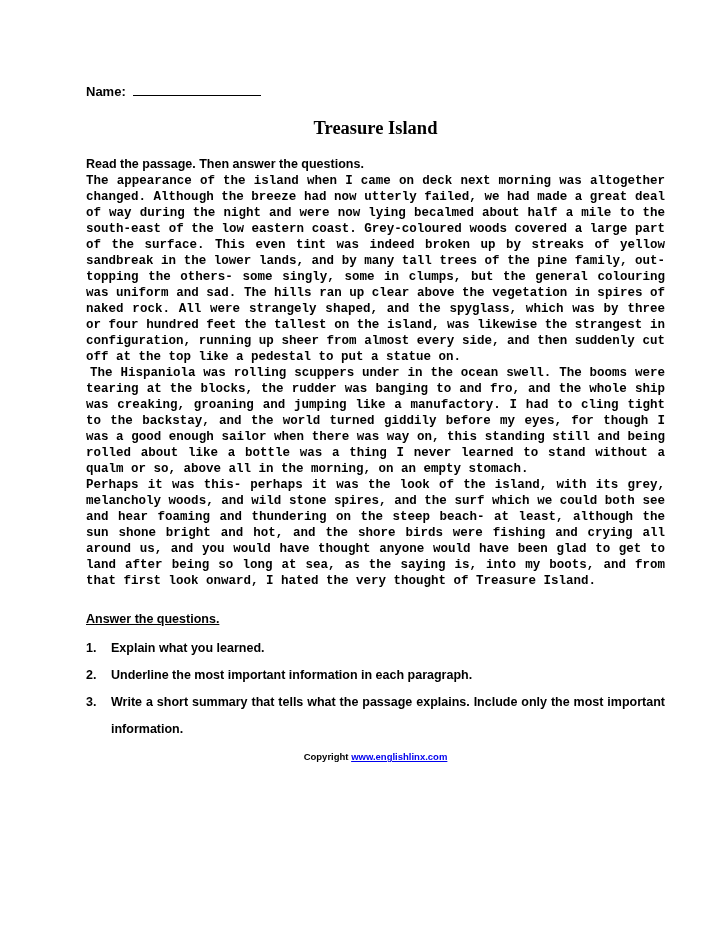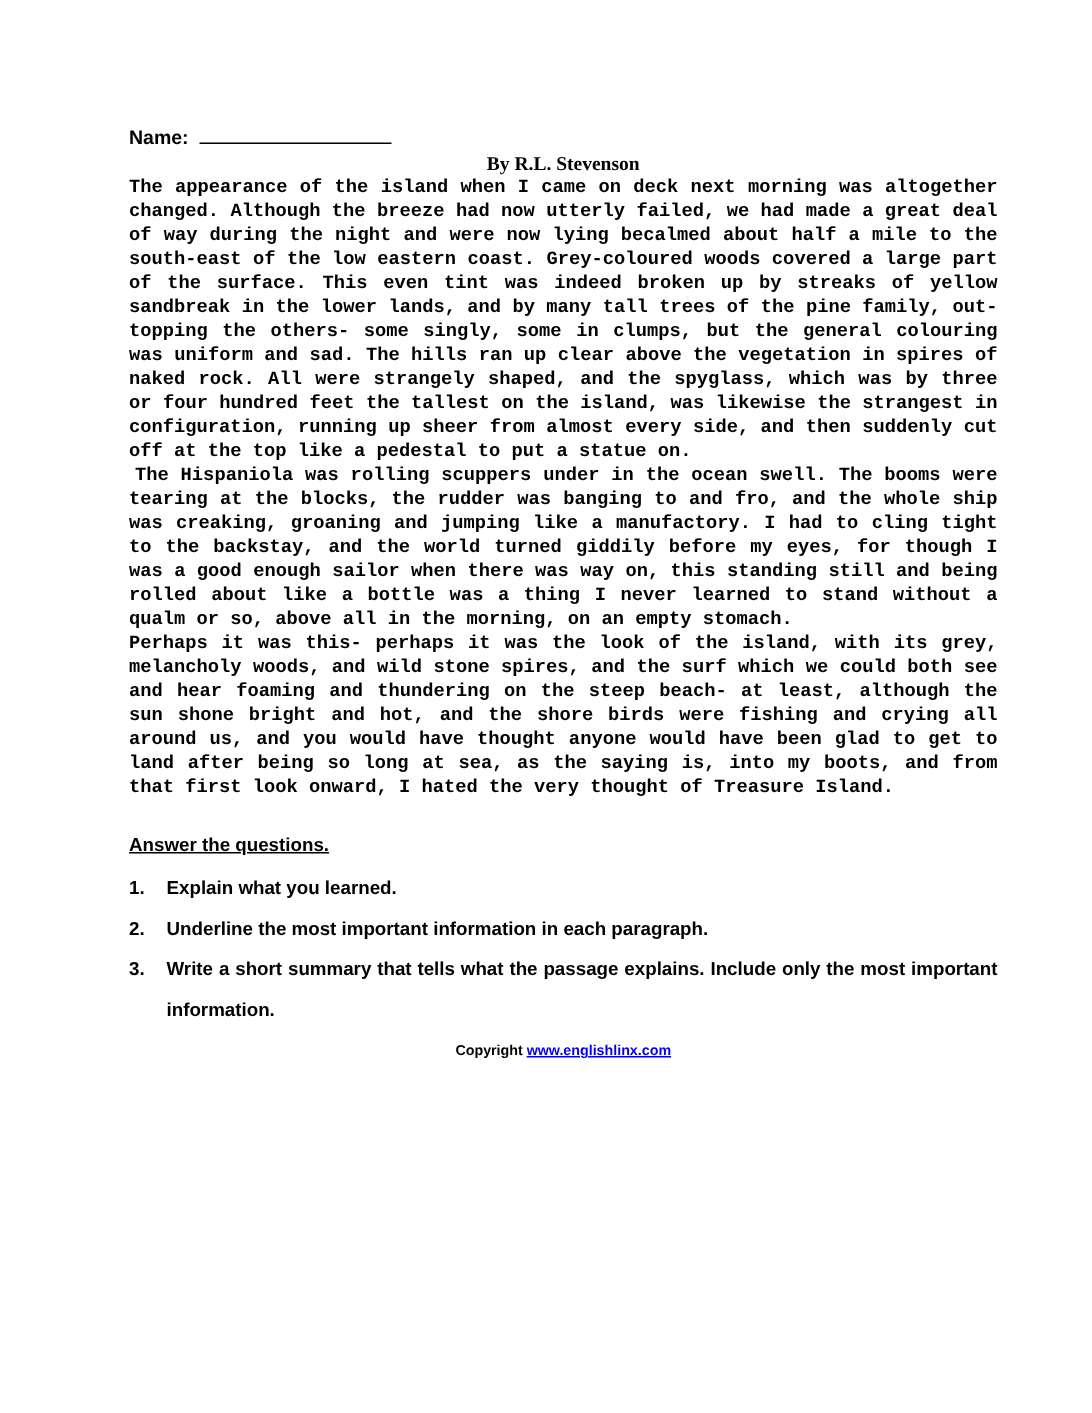--- a/index.html
+++ b/index.html
@@ -95,22 +95,23 @@
 <div class="page">
 
   <div class="meta-row">
     <div class="meta-field">
       <span>Name:</span>
       <span class="blank-line name-line"></span>
     </div>
   </div>
 
 
-  <div class="p-author">By R.L. Stevenson</div>
+  <div class="p-title">Treasure Island</div>
 
+  <div class="instruction">Read the passage. Then answer the questions.</div>
 
   <div class="passage">
     <p>The appearance of the island when I came on deck next morning was altogether changed. Although the breeze had now utterly failed, we had made a great deal of way during the night and were now lying becalmed about half a mile to the south-east of the low eastern coast. Grey-coloured woods covered a large part of the surface. This even tint was indeed broken up by streaks of yellow sandbreak in the lower lands, and by many tall trees of the pine family, out-topping the others- some singly, some in clumps, but the general colouring was uniform and sad. The hills ran up clear above the vegetation in spires of naked rock. All were strangely shaped, and the spyglass, which was by three or four hundred feet the tallest on the island, was likewise the strangest in configuration, running up sheer from almost every side, and then suddenly cut off at the top like a pedestal to put a statue on.</p>
     <p class="slight-indent">The Hispaniola was rolling scuppers under in the ocean swell. The booms were tearing at the blocks, the rudder was banging to and fro, and the whole ship was creaking, groaning and jumping like a manufactory. I had to cling tight to the backstay, and the world turned giddily before my eyes, for though I was a good enough sailor when there was way on, this standing still and being rolled about like a bottle was a thing I never learned to stand without a qualm or so, above all in the morning, on an empty stomach.</p>
     <p>Perhaps it was this- perhaps it was the look of the island, with its grey, melancholy woods, and wild stone spires, and the surf which we could both see and hear foaming and thundering on the steep beach- at least, although the sun shone bright and hot, and the shore birds were fishing and crying all around us, and you would have thought anyone would have been glad to get to land after being so long at sea, as the saying is, into my boots, and from that first look onward, I hated the very thought of Treasure Island.</p>
   </div>
 
   <div class="q-heading">Answer the questions.</div>
 
   <div class="questions">

